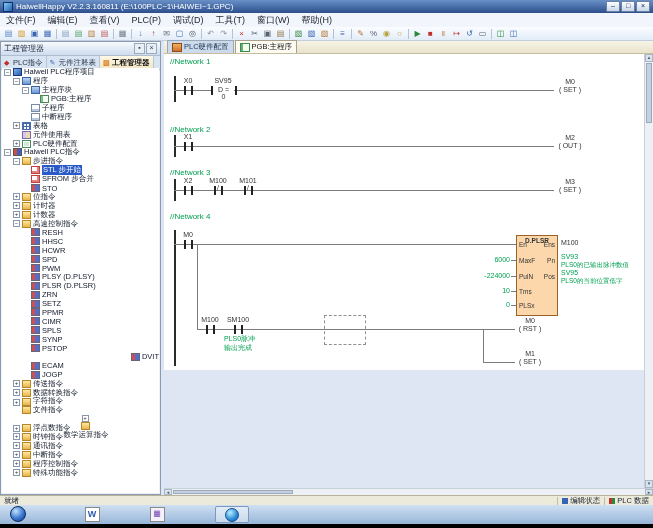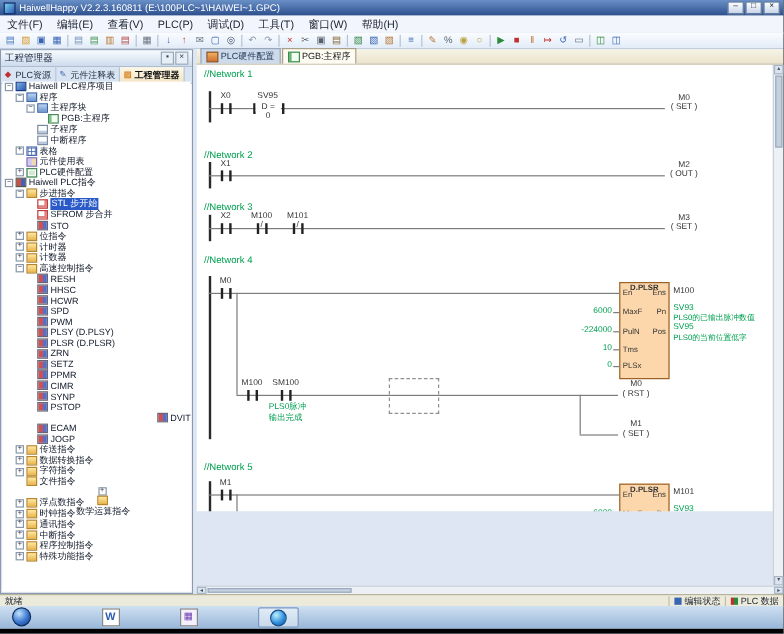--- a/index.html
+++ b/index.html
@@ -64,21 +64,21 @@
   .docarea{position:absolute;left:164px;top:0;width:489px;height:454px;}
   .doctabs{position:absolute;top:0;left:0;width:489px;height:13px;
     background:linear-gradient(#f7f4e6,#eae3cc);border-bottom:1px solid #c6bd9e;
     display:flex;align-items:flex-end;padding-left:3px;box-sizing:border-box;font-size:7.5px;}
   .dtab{display:flex;align-items:center;height:12px;padding:0 4px;margin-right:1px;
     border:1px solid #9aa8bc;border-bottom:none;background:#ccdaec;color:#223a55;}
   .dtab.active{background:#fdfbf2;border-color:#a8a088;color:#111;}
   .dticon{width:8px;height:7px;margin-right:2px;flex:none;}
   .dic-hw{background:linear-gradient(#f0b060,#d07030);border:1px solid #904a10;}
   .dic-pgb{background:#f0fff0;border:1px solid #3a8a4a;box-shadow:inset 2px 0 0 #6ab078;}
-  .canvas{position:absolute;left:0;top:13px;width:480px;height:372px;background:#fff;overflow:hidden;}
+  .canvas{position:absolute;left:0;top:13px;width:480px;height:316px;background:#fff;overflow:hidden;}
   .vscroll{position:absolute;right:0;top:13px;width:9px;height:434px;background:#edf1f6;
     border-left:1px solid #c8d0da;box-sizing:border-box;}
   .hscroll{position:absolute;left:0;top:447px;width:489px;height:7px;background:#edf1f6;
     border-top:1px solid #c8d0da;box-sizing:border-box;}
   .sarrow{position:absolute;background:#dbe4ee;border:1px solid #a8b6c6;color:#456;
     font-size:5px;line-height:5px;text-align:center;box-sizing:border-box;}
   .sthumb{position:absolute;background:#c4d0de;border:1px solid #9aaabc;box-sizing:border-box;}
   
   .ld{position:absolute;box-sizing:border-box;}
   .ld-net{color:#00a050;font-size:8px;white-space:nowrap;}
@@ -191,21 +191,21 @@
     <div class="leftpanel">
       <div class="phead">
         <span>工程管理器</span>
         <span class="sp"></span>
         <span class="hbtn">▪</span>
         <span class="hbtn">×</span>
       </div>
       <div class="ptabs" id="ptabs">
           <div class="ptab">
             <div class="pticon" style="color: rgb(192, 48, 48);">◆</div>
-            <div>PLC资源</div>
+            <div>PLC指令</div>
           </div>
           <div class="ptab">
             <div class="pticon" style="color: rgb(56, 100, 180);">✎</div>
             <div>元件注释表</div>
           </div>
           <div class="ptab active">
             <div class="pticon" style="color: rgb(216, 134, 42);">▨</div>
             <div>工程管理器</div>
           </div>
         </div>
@@ -347,20 +347,25 @@
           </div>
           <div class="trow" style="padding-left: 20px;">
             <div class="tspc"></div>
             <div class="tic ic-inst-rb"></div>
             <div class="tlab">PPMR</div>
           </div>
           <div class="trow" style="padding-left: 20px;">
             <div class="tspc"></div>
             <div class="tic ic-inst-rb"></div>
             <div class="tlab">CIMR</div>
+          </div>
+          <div class="trow" style="padding-left: 20px;">
+            <div class="tspc"></div>
+            <div class="tic ic-inst-rb"></div>
+            <div class="tlab">SPLS</div>
           </div>
           <div class="trow" style="padding-left: 20px;">
             <div class="tspc"></div>
             <div class="tic ic-inst-rb"></div>
             <div class="tlab">SYNP</div>
           </div>
           <div class="trow" style="padding-left: 20px;">
             <div class="tspc"></div>
             <div class="tic ic-inst-rb"></div>
             <div class="tlab">PSTOP</div>

